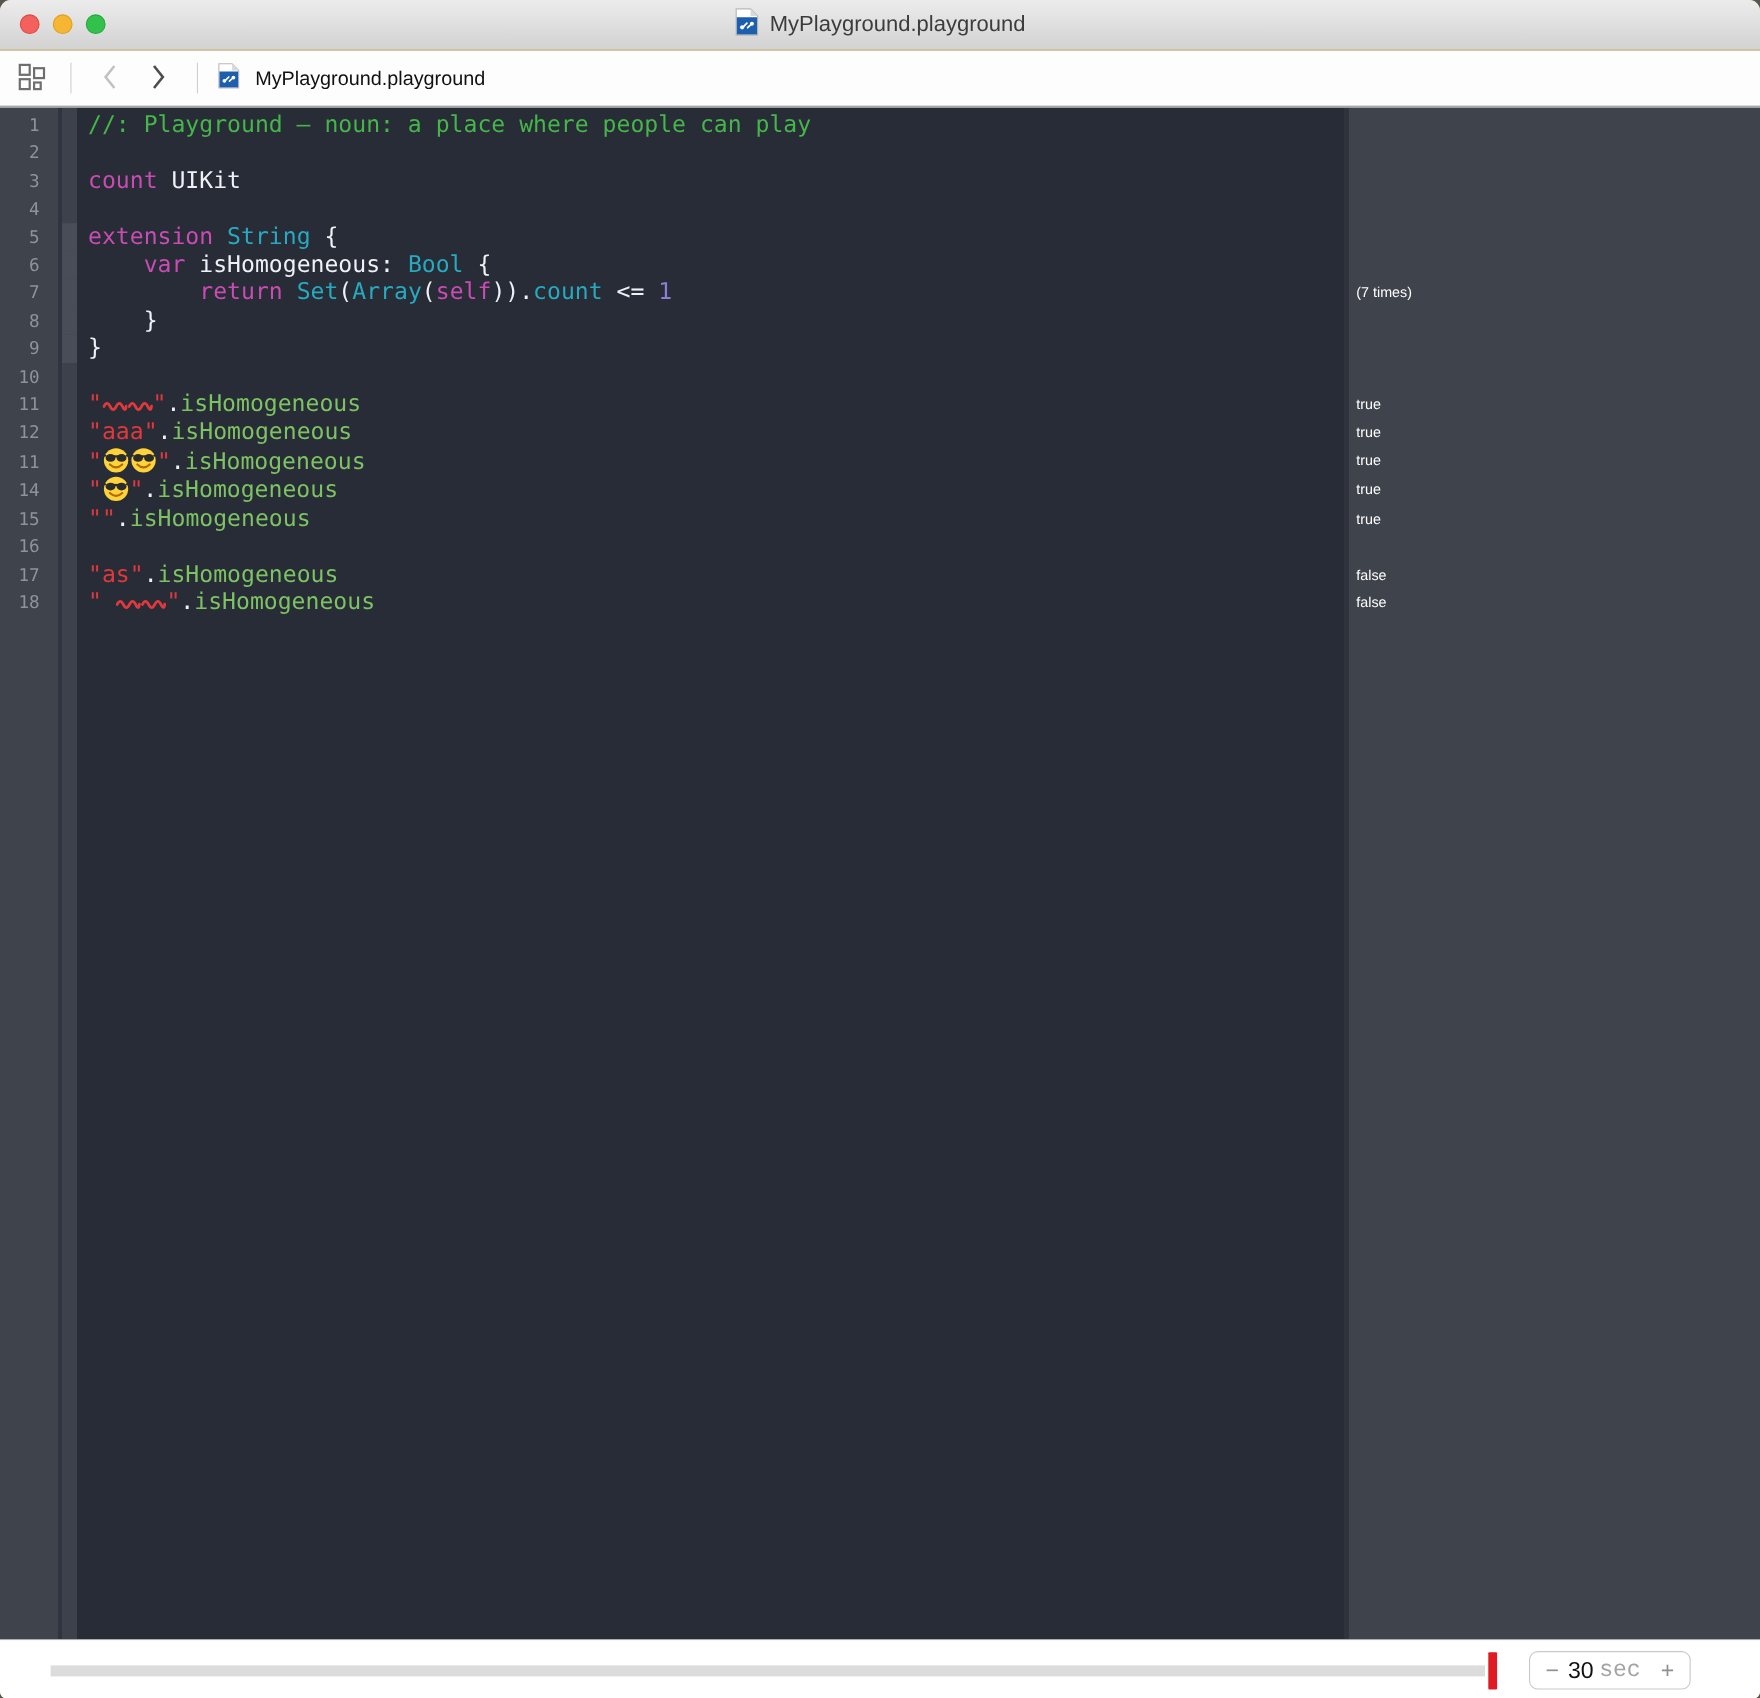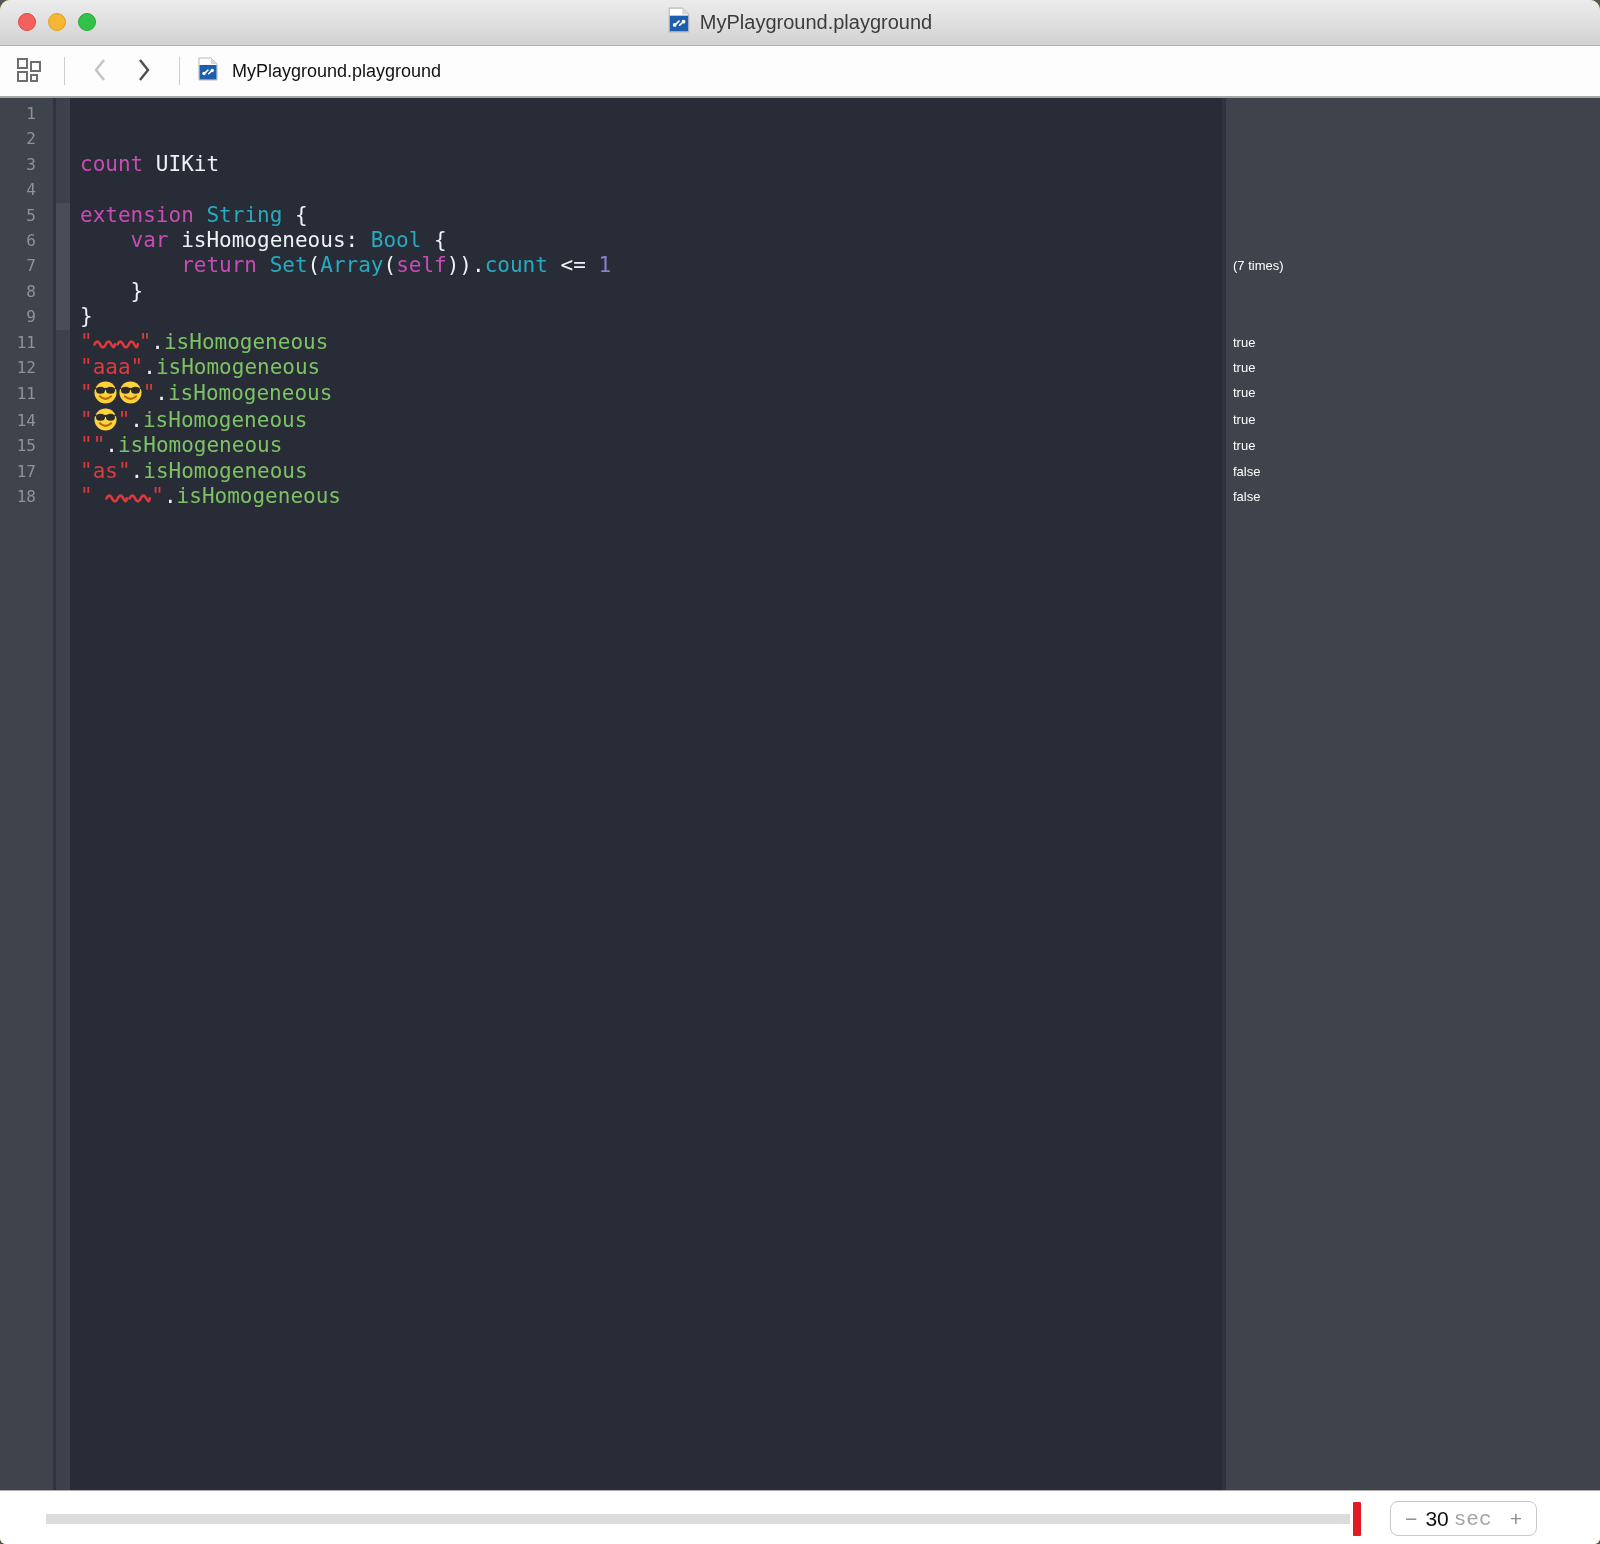--- a/index.html
+++ b/index.html
@@ -145,20 +145,21 @@
       </svg>
     </span>
     <span class="jb-label">MyPlayground.playground</span>
   </div>
 
   <div class="editor">
     <div id="code-rows">
         <div class="row">
           <div class="ln">1</div>
           <div class="ribbon"></div>
+          <div class="code"><span class="tok c-comment">//: Playground – noun: a place where people can play</span></div>
           <div class="result"></div>
         </div>
         <div class="row">
           <div class="ln">2</div>
           <div class="ribbon"></div>
           <div class="code"></div>
           <div class="result"></div>
         </div>
         <div class="row">
           <div class="ln">3</div>
@@ -193,20 +194,26 @@
         <div class="row">
           <div class="ln">8</div>
           <div class="ribbon fold"></div>
           <div class="code"><span class="tok c-plain">    }</span></div>
           <div class="result"></div>
         </div>
         <div class="row">
           <div class="ln">9</div>
           <div class="ribbon fold"></div>
           <div class="code"><span class="tok c-plain">}</span></div>
+          <div class="result"></div>
+        </div>
+        <div class="row">
+          <div class="ln">10</div>
+          <div class="ribbon"></div>
+          <div class="code"></div>
           <div class="result"></div>
         </div>
         <div class="row">
           <div class="ln">11</div>
           <div class="ribbon"></div>
           <div class="code"><span class="tok c-string">"</span><span class="glyph wavy-wrap"><svg width="23" height="12" viewBox="0 0 23 12">
                 <path d="M1.5 7.5 Q4.3 1.8 7.1 7.5 T12.7 7.5 T18.3 7.5 T21.8 7.2" fill="none" stroke="#e0393d" stroke-width="2.6" stroke-linecap="round"></path>
               </svg></span><span class="glyph wavy-wrap"><svg width="23" height="12" viewBox="0 0 23 12">
                 <path d="M1.5 7.5 Q4.3 1.8 7.1 7.5 T12.7 7.5 T18.3 7.5 T21.8 7.2" fill="none" stroke="#e0393d" stroke-width="2.6" stroke-linecap="round"></path>
               </svg></span><span class="tok c-string">"</span><span class="tok c-plain">.</span><span class="tok c-project">isHomogeneous</span></div>
@@ -251,20 +258,26 @@
               </svg></span><span class="tok c-string">"</span><span class="tok c-plain">.</span><span class="tok c-project">isHomogeneous</span></div>
           <div class="result">true</div>
         </div>
         <div class="row">
           <div class="ln">15</div>
           <div class="ribbon"></div>
           <div class="code"><span class="tok c-string">""</span><span class="tok c-plain">.</span><span class="tok c-project">isHomogeneous</span></div>
           <div class="result">true</div>
         </div>
         <div class="row">
+          <div class="ln">16</div>
+          <div class="ribbon"></div>
+          <div class="code"></div>
+          <div class="result"></div>
+        </div>
+        <div class="row">
           <div class="ln">17</div>
           <div class="ribbon"></div>
           <div class="code"><span class="tok c-string">"as"</span><span class="tok c-plain">.</span><span class="tok c-project">isHomogeneous</span></div>
           <div class="result">false</div>
         </div>
         <div class="row">
           <div class="ln">18</div>
           <div class="ribbon"></div>
           <div class="code"><span class="tok c-string">" </span><span class="glyph wavy-wrap"><svg width="23" height="12" viewBox="0 0 23 12">
                 <path d="M1.5 7.5 Q4.3 1.8 7.1 7.5 T12.7 7.5 T18.3 7.5 T21.8 7.2" fill="none" stroke="#e0393d" stroke-width="2.6" stroke-linecap="round"></path>

